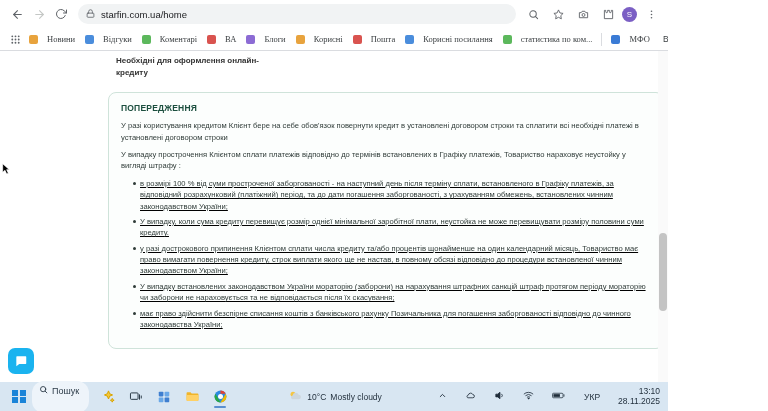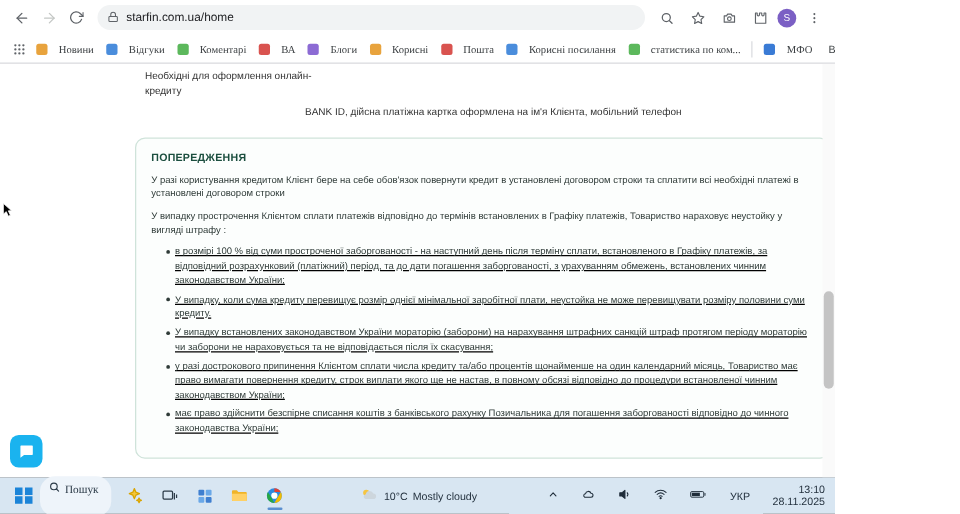--- a/index.html
+++ b/index.html
@@ -155,20 +155,21 @@
     position: absolute;
     left: 108px;
     top: 0;
     width: 556px;
   }
   .top-cut-text {
     font-size: 8px;
     color: #333;
     line-height: 1.45;
     padding: 4px 8px 0 8px;
+    font-weight: bold;
   }
   .top-cut-text .l2 { padding-left: 128px; }
 
   .warn-box {
     margin-top: 14px;
     border: 1px solid #cfe3da;
     border-radius: 8px;
     background: #fcfefd;
     padding: 10px 12px 12px 12px;
   }
@@ -276,21 +277,20 @@
     display: flex;
     align-items: center;
     gap: 4px;
     background: #eef4fa;
     border-radius: 12px;
     height: 20px;
     padding: 0 10px 12px 7px;
     font-size: 9px;
     color: #2b3a47;
     margin-right: 5px;
-    font-family: Liberation Serif, serif;
   }
   .tb-icon {
     width: 26px;
     height: 24px;
     display: flex;
     align-items: center;
     justify-content: center;
     margin: 0 1px;
     position: relative;
   }
@@ -470,34 +470,33 @@
         <svg width="8" height="12" viewBox="0 0 12 18" fill="#000" stroke="#fff" stroke-width="1">
             <polygon points="1,1 1,14 4.5,11 7,16.5 9.5,15.3 7,10 11,10"></polygon>
           </svg>
       </div>
 
       <div class="content-col">
 
         <div class="top-cut-text">
           <div>Необхідні для оформлення онлайн-</div>
           <div>кредиту</div>
-          <div class="l2" style="padding-top:6px">BANK ID, дійсна платіжна картка оформлена на ім'я Клієнта, мобільний телефон</div>
         </div>
 
         <div class="warn-box">
           <div class="warn-title">ПОПЕРЕДЖЕННЯ</div>
 
           <p class="warn-p">У разі користування кредитом Клієнт бере на себе обов'язок повернути кредит в установлені договором строки та сплатити всі необхідні платежі в установлені договором строки</p>
           <p class="warn-p">У випадку прострочення Клієнтом сплати платежів відповідно до термінів встановлених в Графіку платежів, Товариство нараховує неустойку у вигляді штрафу :</p>
 
           <ul class="warn-list">
             <li>в розмірі 100 % від суми простроченої заборгованості - на наступний день після терміну сплати, встановленого в Графіку платежів, за відповідний розрахунковий (платіжний) період, та до дати погашення заборгованості, з урахуванням обмежень, встановлених чинним законодавством України;</li>
             <li>У випадку, коли сума кредиту перевищує розмір однієї мінімальної заробітної плати, неустойка не може перевищувати розміру половини суми кредиту.</li>
+            <li>у разі дострокового припинення Клієнтом сплати числа кредиту та/або процентів щонайменше на один календарний місяць, Товариство має право вимагати повернення кредиту, строк виплати якого ще не настав, в повному обсязі відповідно до процедури встановленої чинним законодавством України;</li>
             <li>У випадку встановлених законодавством України мораторію (заборони) на нарахування штрафних санкцій штраф протягом періоду мораторію чи заборони не нараховується та не відповідається після їх скасування;</li>
-            <li>у разі дострокового припинення Клієнтом сплати числа кредиту та/або процентів щонайменше на один календарний місяць, Товариство має право вимагати повернення кредиту, строк виплати якого ще не настав, в повному обсязі відповідно до процедури встановленої чинним законодавством України;</li>
             <li>має право здійснити безспірне списання коштів з банківського рахунку Позичальника для погашення заборгованості відповідно до чинного законодавства України;</li>
           </ul>
 
         </div>
       </div>
 
       <div class="chat-bubble">
         <svg width="14" height="14" viewBox="0 0 24 24" fill="#fff">
             <path d="M4 4h16a1 1 0 0 1 1 1v11a1 1 0 0 1-1 1H9l-5 4V5a1 1 0 0 1 1-1z"></path>
           </svg>

